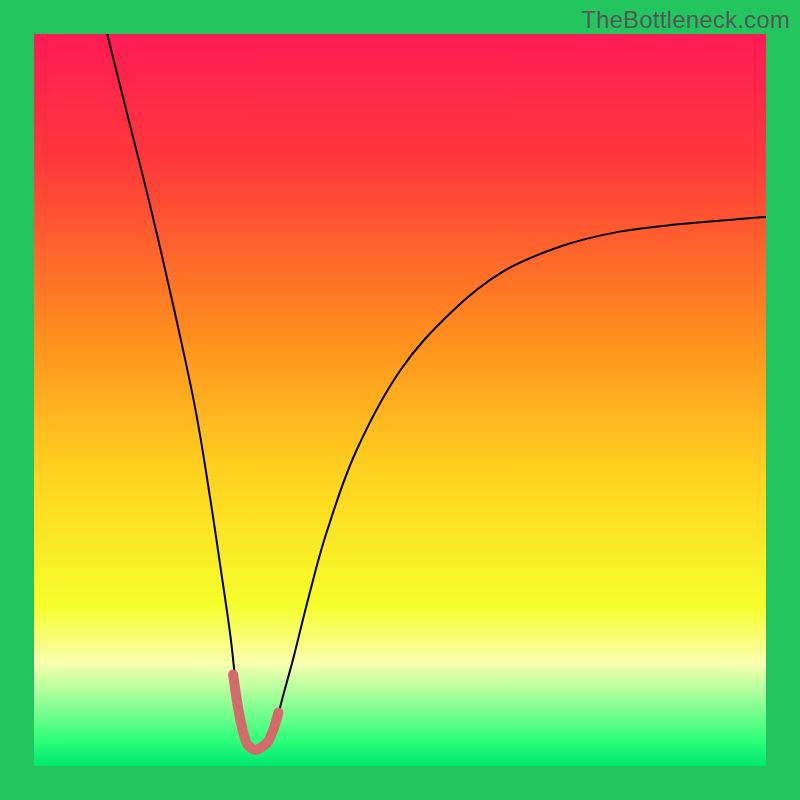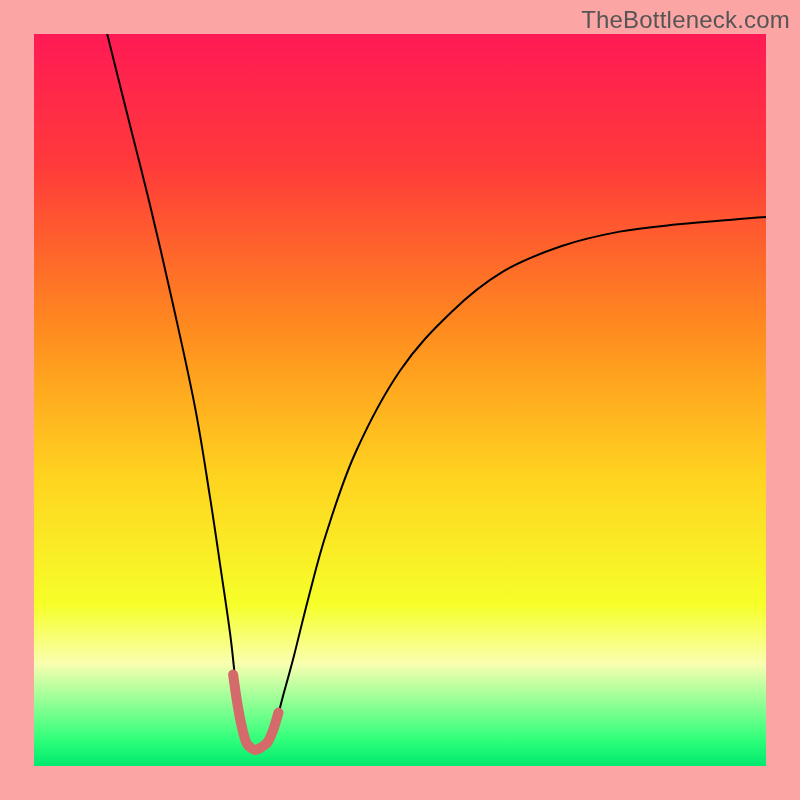--- a/index.html
+++ b/index.html
@@ -7,21 +7,21 @@
     padding: 0;
     width: 800px;
     height: 800px;
     overflow: hidden;
     background: #000;
     font-family: Arial, Helvetica, sans-serif;
   }
   .frame {
     position: absolute;
     inset: 0;
-    background: #fca5a5;
+    background: #22c55e;
   }
   .plot-area {
     position: absolute;
     left: 34px;
     top: 34px;
     width: 732px;
     height: 732px;
     overflow: hidden;
   }
   .watermark {

